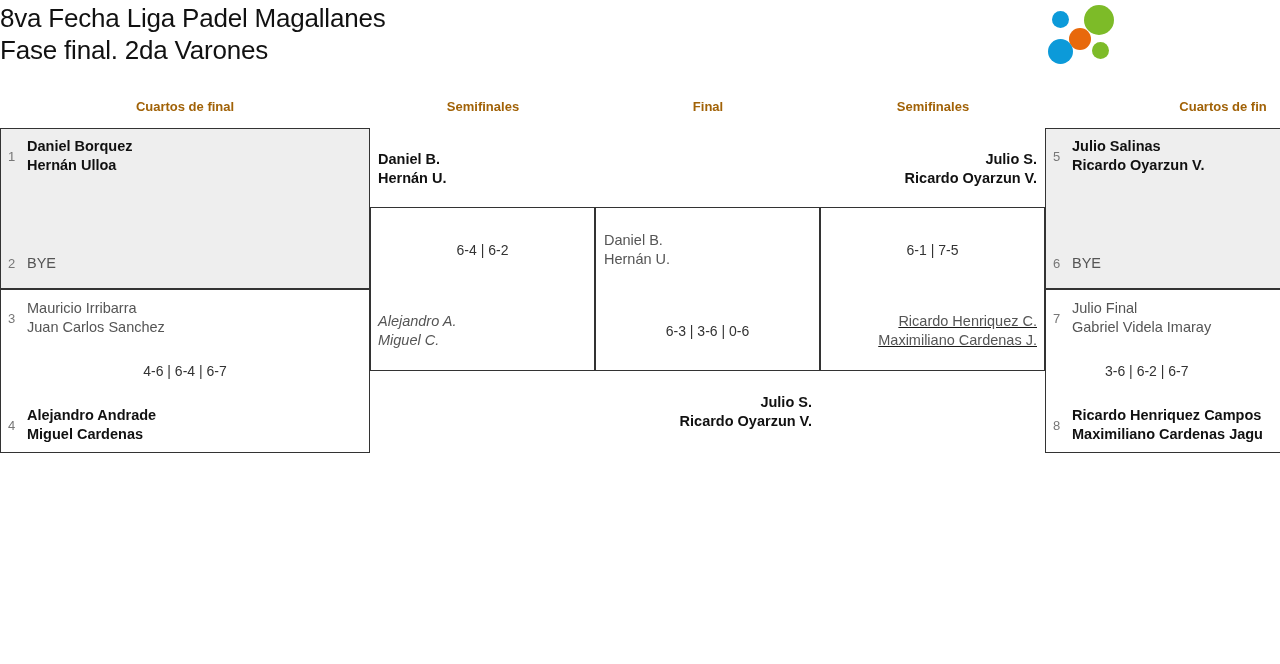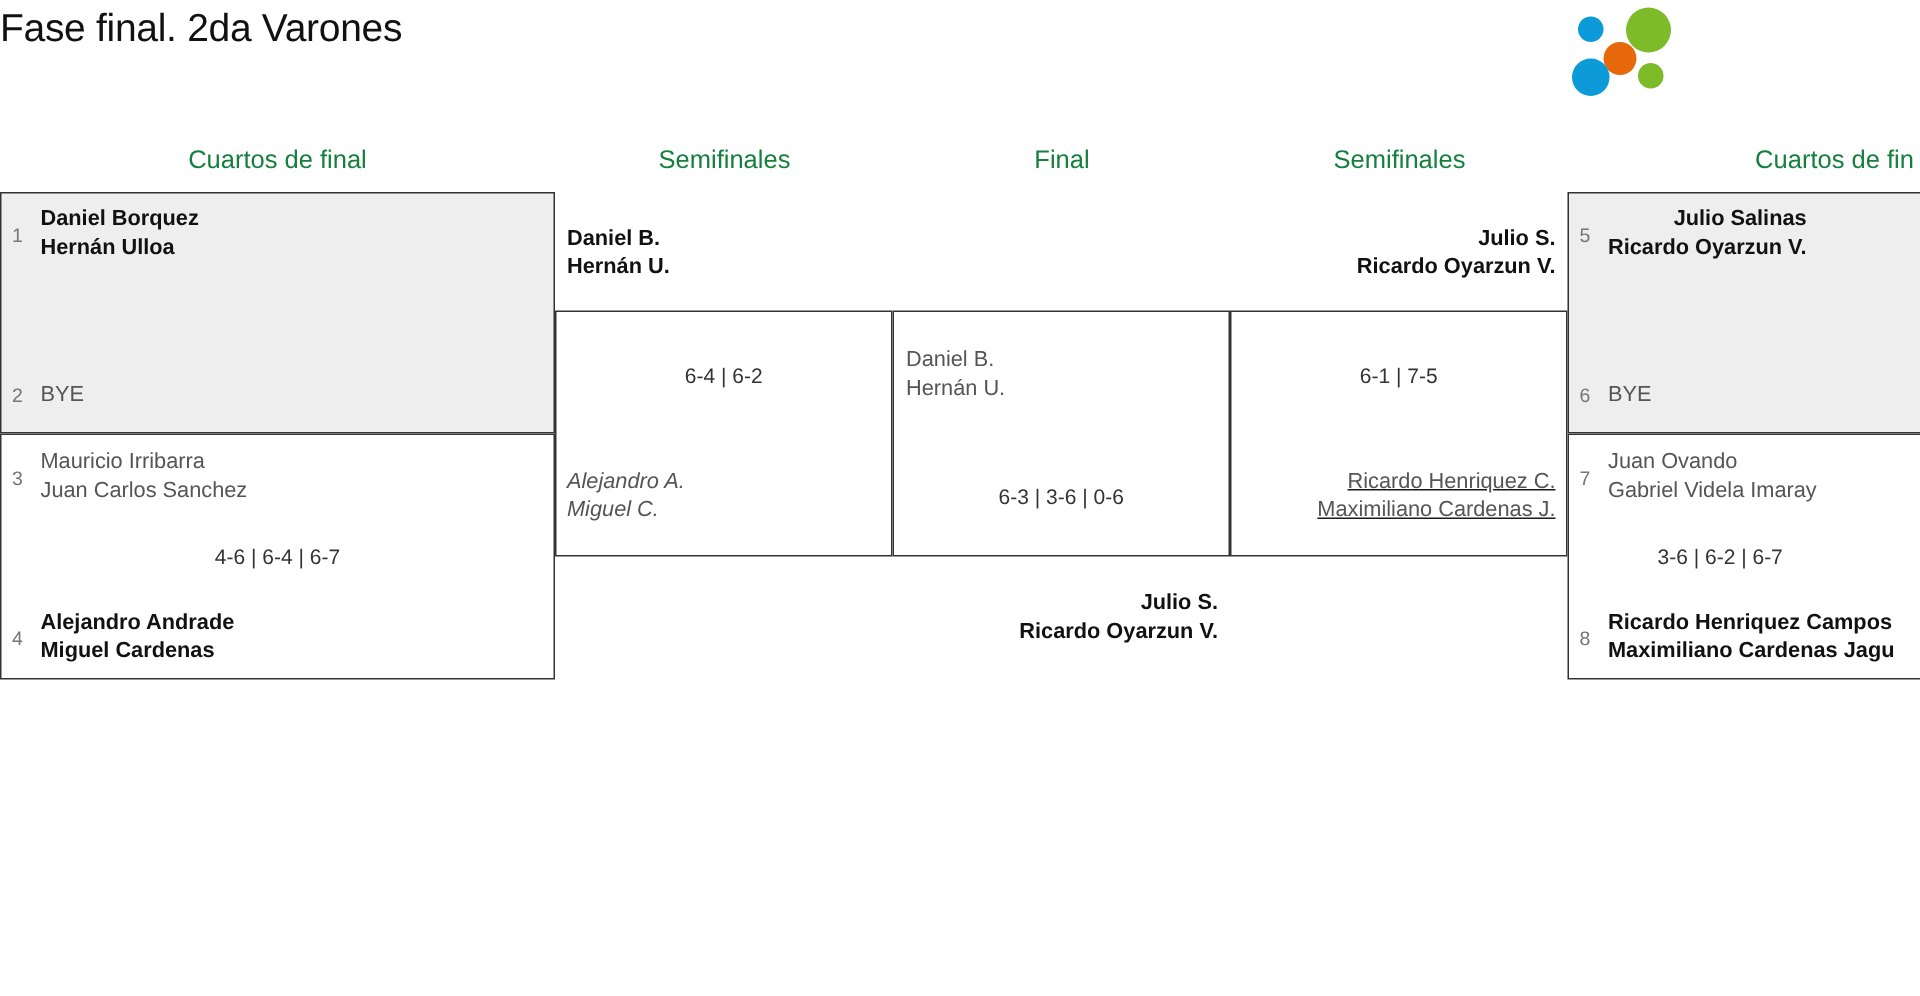--- a/index.html
+++ b/index.html
@@ -53,23 +53,23 @@
     font-weight: 700;
     color: #7dbb28;
     letter-spacing: -1.5px;
     line-height: 62px;
   }
 
   
   .round-header {
     position: absolute;
     top: 96px;
-    font-size: 17px;
-    font-weight: 400;
-    color: #15803d;
+    font-size: 13px;
+    font-weight: 700;
+    color: #a16207;
     text-align: center;
     white-space: nowrap;
     line-height: 22px;
   }
 
   
   .mbox {
     position: absolute;
     border: 1px solid #333333;
     box-sizing: border-box;
@@ -104,20 +104,21 @@
     line-height: 19px;
     white-space: nowrap;
     text-align: center;
   }
 </style>
 </head>
 <body>
 
 <div id="header">
   <div id="title-block">
+    <span class="tline">8va Fecha Liga Padel Magallanes</span>
     <span class="tline">Fase final. 2da Varones</span>
   </div>
 
   <div id="logo">
     <span class="dot dot-blue-sm"></span>
     <span class="dot dot-orange"></span>
     <span class="dot dot-blue-lg"></span>
     <span class="dot dot-green-lg"></span>
     <span class="dot dot-green-sm"></span>
   </div>
@@ -187,34 +188,34 @@
 </div>
 <div class="score" style="left:828px; top:241px; width:209px;">6-1 | 7-5</div>
 <div class="entry lose right" style="left:828px; top:312px; width:209px;text-decoration:underline;">
   <span class="nm">Ricardo Henriquez C.</span>
   <span class="nm">Maximiliano Cardenas J.</span>
 </div>
 
 <div class="mbox bye" style="left:1045px; top:128px; width:370px; height:161px;">
 </div>
 <div class="seed" style="left:1053px; top:147px;">5</div>
-<div class="entry win" style="left:1072px; top:137px;text-align:right;">
+<div class="entry win" style="left:1072px; top:137px;">
   <span class="nm">Julio Salinas</span>
   <span class="nm">Ricardo Oyarzun V.</span>
 </div>
 <div class="seed" style="left:1053px; top:254px;">6</div>
 <div class="entry lose" style="left:1072px; top:254px;">
   <span class="nm">BYE</span>
 </div>
 
 <div class="mbox" style="left:1045px; top:289px; width:370px; height:164px;">
 </div>
 <div class="seed" style="left:1053px; top:309px;">7</div>
 <div class="entry lose" style="left:1072px; top:299px;">
-  <span class="nm">Juan Ovando</span>
+  <span class="nm">Julio Final</span>
   <span class="nm">Gabriel Videla Imaray</span>
 </div>
 <div class="score" style="left:1105px; top:362px; width:250px; text-align:left;">3-6 | 6-2 | 6-7</div>
 <div class="seed" style="left:1053px; top:416px;">8</div>
 <div class="entry win" style="left:1072px; top:406px;">
   <span class="nm">Ricardo Henriquez Campos</span>
   <span class="nm">Maximiliano Cardenas Jagu</span>
 </div>
 
 </body></html>

